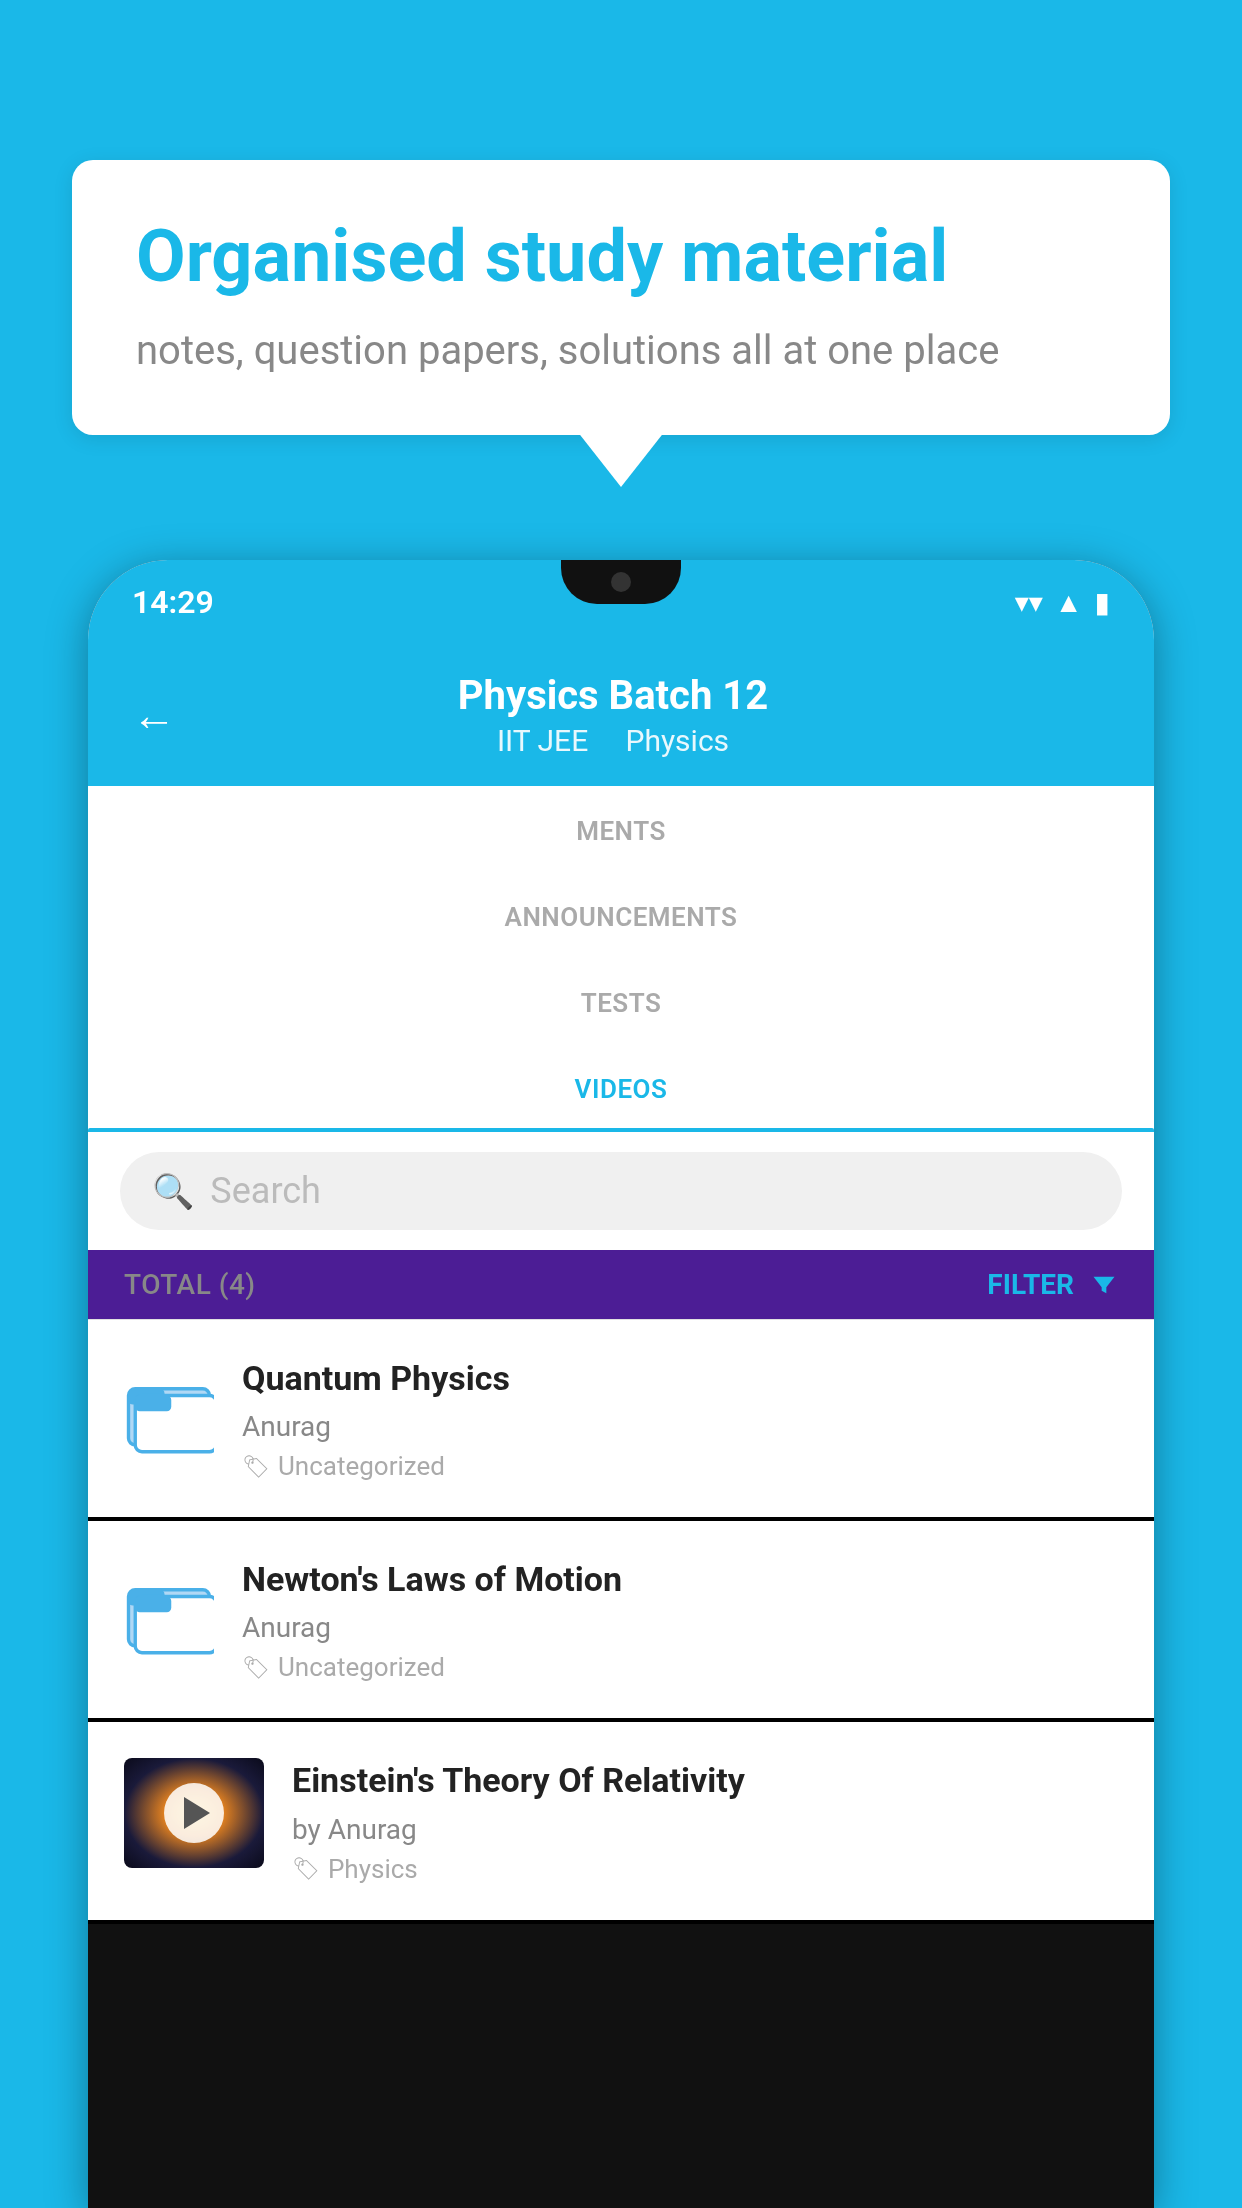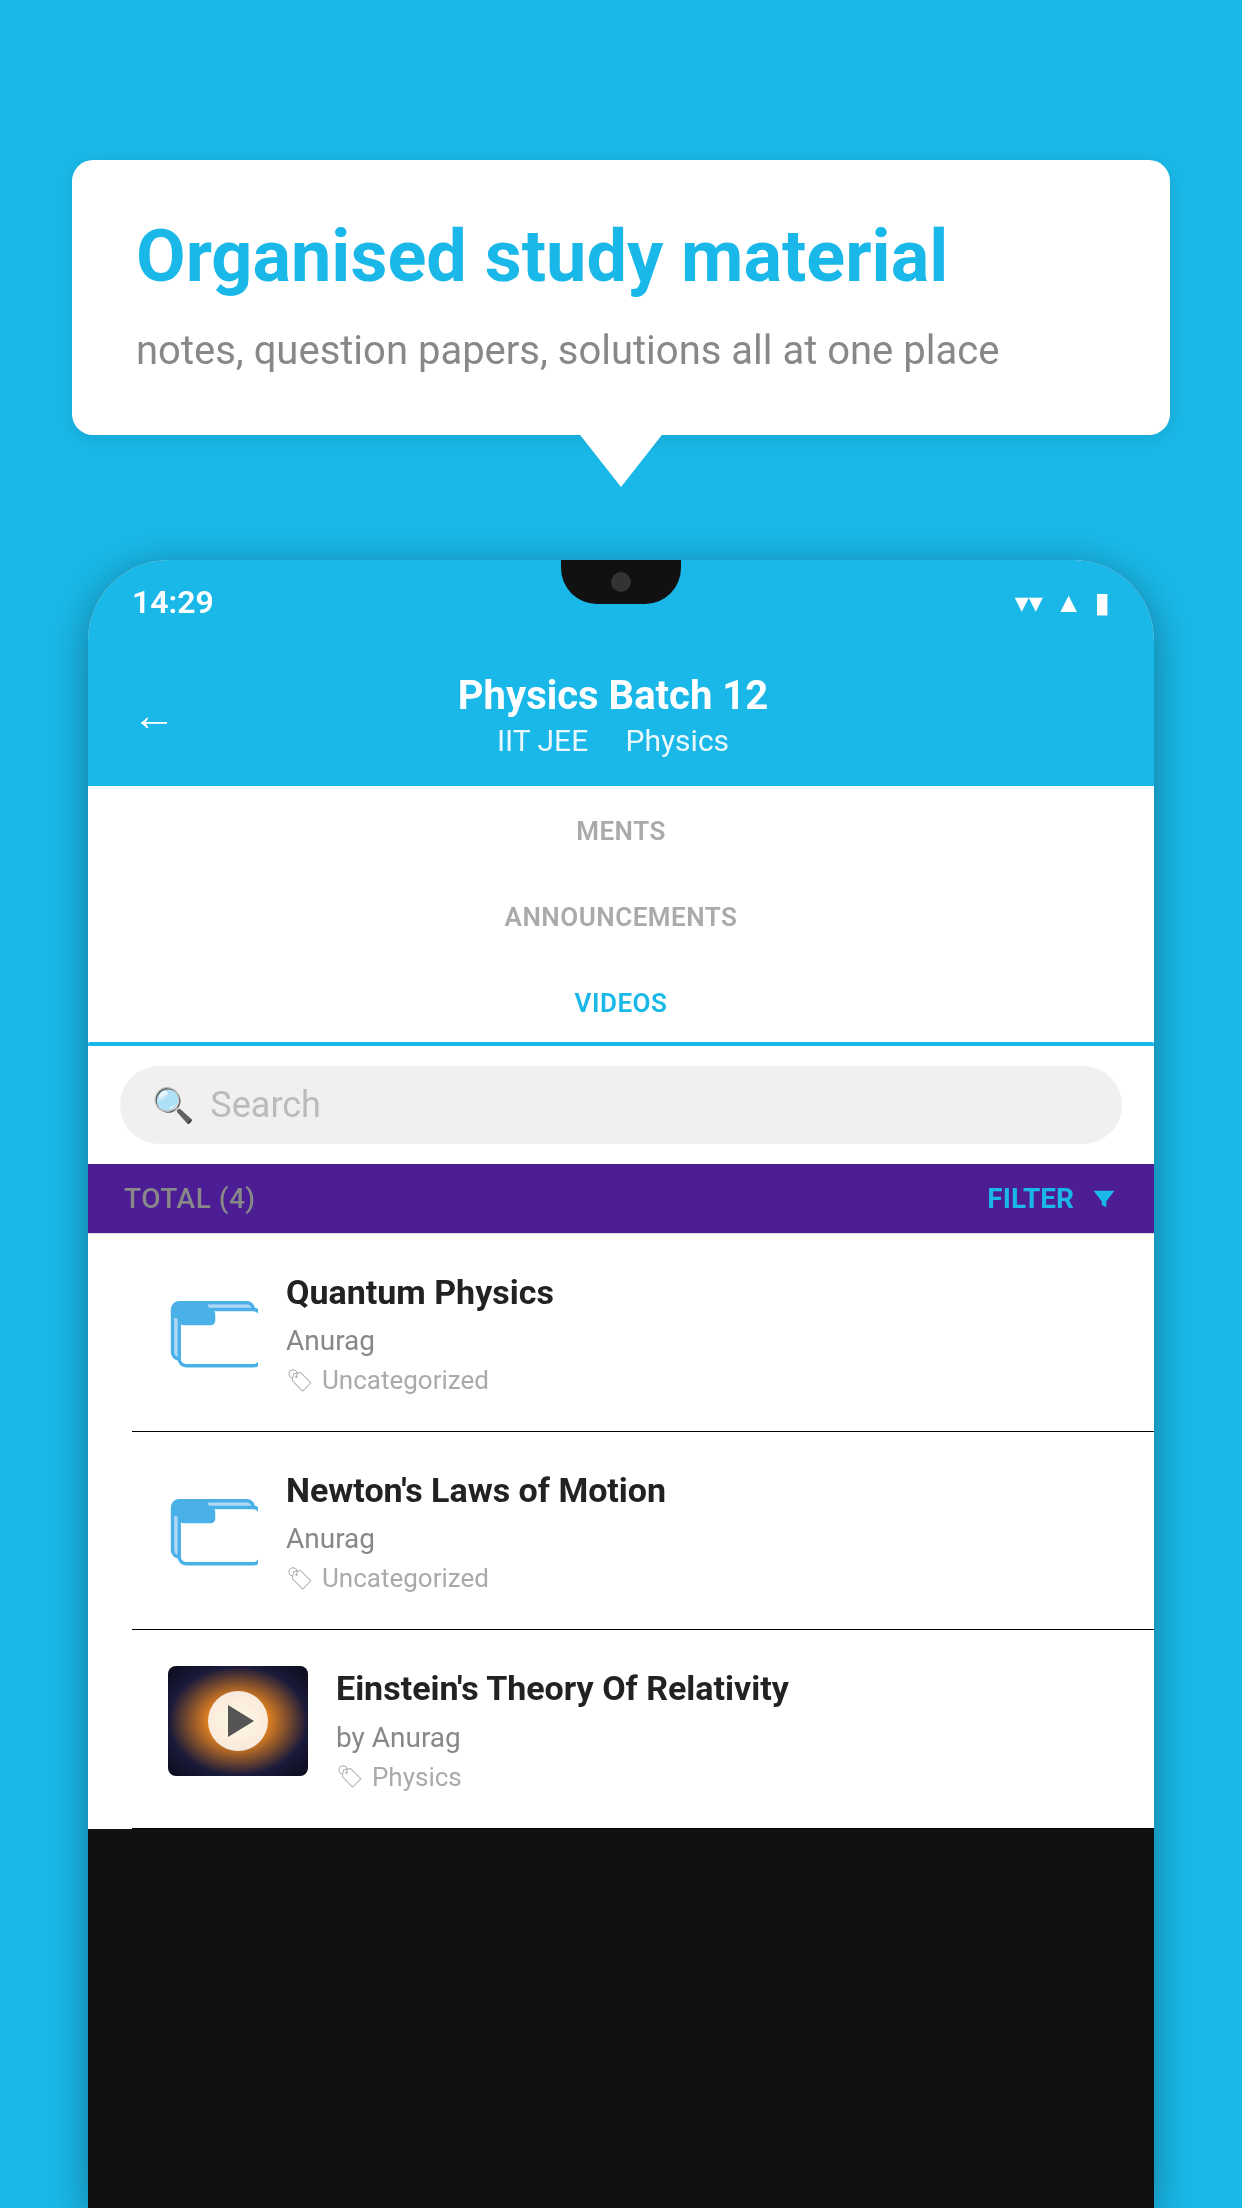--- a/index.html
+++ b/index.html
@@ -212,24 +212,23 @@
     }
 
     
     .video-list {
       background: #fff;
     }
     .video-item {
       display: flex;
       align-items: flex-start;
       padding: 36px 36px;
-      border-bottom: 1px solid #000000;
+      border-bottom: 4px solid #000000;
       gap: 28px;
       background: #fff;
-      margin-left: 44px;
     }
     .video-thumb {
       width: 140px;
       height: 110px;
       background: #ddd;
       border-radius: 8px;
       flex-shrink: 0;
       overflow: hidden;
       display: flex;
       align-items: center;
@@ -331,20 +330,23 @@
       <div style="width:60px"></div>
     </div>
 
     <div class="tabs-bar">
       <div class="tab-item">
         <span>MENTS</span>
       </div>
       <div class="tab-item">
         <span>ANNOUNCEMENTS</span>
       </div>
+      <div class="tab-item">
+        <span>TESTS</span>
+      </div>
       <div class="tab-item active">
         <span>VIDEOS</span>
       </div>
     </div>
 
     <div class="search-bar-wrapper">
       <div class="search-bar">
         <span class="search-icon-svg">🔍</span>
         <span class="search-input-text">Search</span>
       </div>

